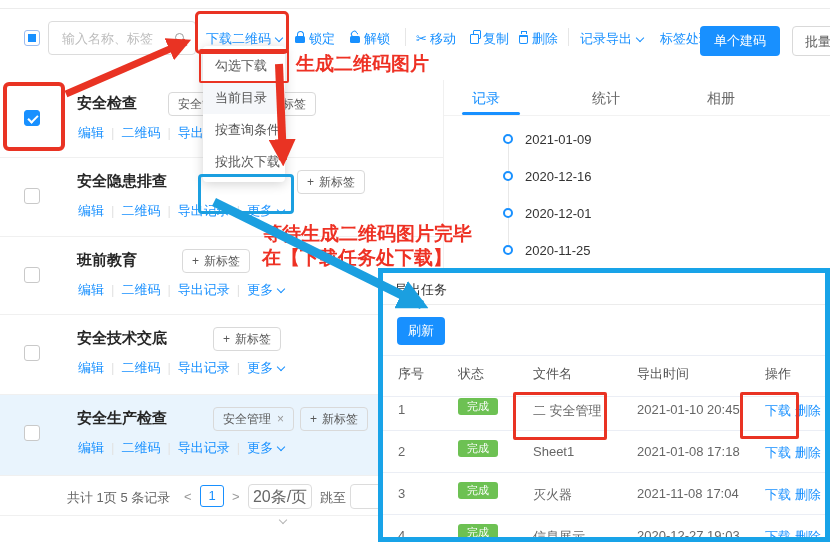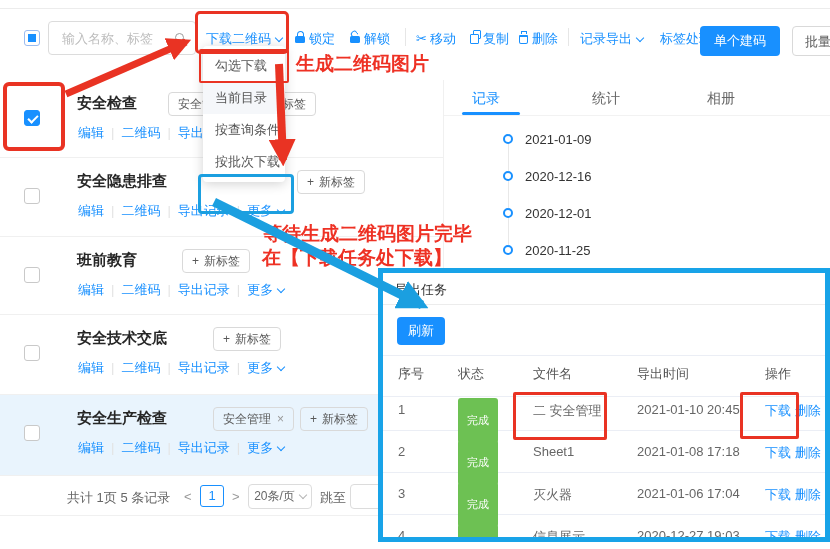--- a/index.html
+++ b/index.html
@@ -63,21 +63,21 @@
   .tl-date{position:absolute;font-size:13px;font-weight:400;color:#333}
   
   .export-panel{position:absolute;left:378px;top:268px;width:452px;height:274px;border:5px solid #18a3e8;background:#fff;box-sizing:border-box;overflow:hidden;z-index:10}
   .export-panel .ttl{position:absolute;left:12px;top:8px;font-size:13px;color:#333}
   .export-panel .sep{position:absolute;left:0;top:31px;width:100%;height:1px;background:#ececec}
   .ex-refresh{position:absolute;left:14px;top:44px;width:48px;height:28px;background:#1890ff;color:#fff;border:none;border-radius:4px;font-size:13px;cursor:pointer}
   .ex-head{position:absolute;left:0;top:82px;width:100%;height:42px;border-top:1px solid #ebeef5;border-bottom:1px solid #ebeef5;box-sizing:border-box;font-size:13px;color:#555}
   .ex-head span{position:absolute;top:9px}
   .ex-row{position:absolute;left:0;width:100%;height:42px;border-bottom:1px solid #ebeef5;box-sizing:border-box;font-size:13px;color:#666}
   .ex-row span{position:absolute;top:13px}
-  .badge{display:inline-block;background:#6dc153;color:#fff;font-size:11px;padding:17px 9px;border-radius:3px;line-height:1}
+  .badge{display:inline-block;background:#6dc153;color:#fff;font-size:11px;padding:3px 9px;border-radius:3px;line-height:1}
   .ex-row .badge{position:absolute;top:9px}
   
   .ann-red-box{position:absolute;border:3px solid #e93323;border-radius:5px;z-index:6;pointer-events:none}
   .ann-blue-box{position:absolute;border:3px solid #1b9fe0;border-radius:4px;z-index:6;pointer-events:none}
   .ann-text{position:absolute;color:#ee3124;font-size:19px;font-weight:700;z-index:6;white-space:nowrap;pointer-events:none}
   .topline{position:absolute;left:0;top:8px;width:830px;height:1px;background:#ececec}
   .vdivider{position:absolute;left:443px;top:80px;width:1px;height:392px;background:#f0f0f0}
   svg.overlay{position:absolute;left:0;top:0;z-index:15;pointer-events:none}
 </style>
 </head>
@@ -182,21 +182,21 @@
     <a class="link">编辑</a><span class="sep">|</span><a class="link">二维码</a><span class="sep">|</span><a class="link">导出记录</a><span class="sep">|</span><a class="link"><span>更多</span><span class="caret"></span></a>
   </span>
 </div>
 
 
 <div class="pagination">
   <span class="abs" style="left:67px;top:13px">共计 1页 5 条记录</span>
   <span class="abs" style="left:184px;top:13px;color:#999">&lt;</span>
   <span class="pg-box" style="left:200px;top:9px;width:24px;height:22px;line-height:20px">1</span>
   <span class="abs" style="left:232px;top:13px;color:#999">&gt;</span>
-  <span class="pg-sel" style="left:248px;top:8px;width:64px;height:25px;line-height:23px;font-size:12px"><span>20条/页</span><span class="caret" style="color:#b5b5b5"></span></span>
+  <span class="pg-sel" style="left:248px;top:8px;width:64px;height:25px;line-height:23px;font-size:16px"><span>20条/页</span><span class="caret" style="color:#b5b5b5"></span></span>
   <span class="abs" style="left:320px;top:13px">跳至</span>
   <span class="pg-sel" style="left:350px;top:8px;width:40px;height:25px"></span>
 </div>
 
 
 <div class="vdivider"></div>
 <span class="tab active" style="left:472px">记录</span>
 <span class="tab" style="left:592px">统计</span>
 <span class="tab" style="left:707px">相册</span>
 <div class="tabline"></div>
@@ -247,21 +247,21 @@
     <span class="badge" style="left:75px">完成</span>
     <span style="left:150px">Sheet1</span>
     <span style="left:254px">2021-01-08 17:18</span>
     <a class="link" style="position:absolute;left:382px;top:13px">下载</a>
     <a class="link" style="position:absolute;left:412px;top:13px">删除</a>
   </div>
   <div class="ex-row" style="top:200px">
     <span style="left:15px">3</span>
     <span class="badge" style="left:75px">完成</span>
     <span style="left:150px">灭火器</span>
-    <span style="left:254px">2021-01-06 17:04</span>
+    <span style="left:254px">2021-11-08 17:04</span>
     <a class="link" style="position:absolute;left:382px;top:13px">下载</a>
     <a class="link" style="position:absolute;left:412px;top:13px">删除</a>
   </div>
   <div class="ex-row" style="top:242px;border-bottom:none">
     <span style="left:15px">4</span>
     <span class="badge" style="left:75px">完成</span>
     <span style="left:150px">信息展示</span>
     <span style="left:254px">2020-12-27 19:03</span>
     <a class="link" style="position:absolute;left:382px;top:13px">下载</a>
     <a class="link" style="position:absolute;left:412px;top:13px">删除</a>

